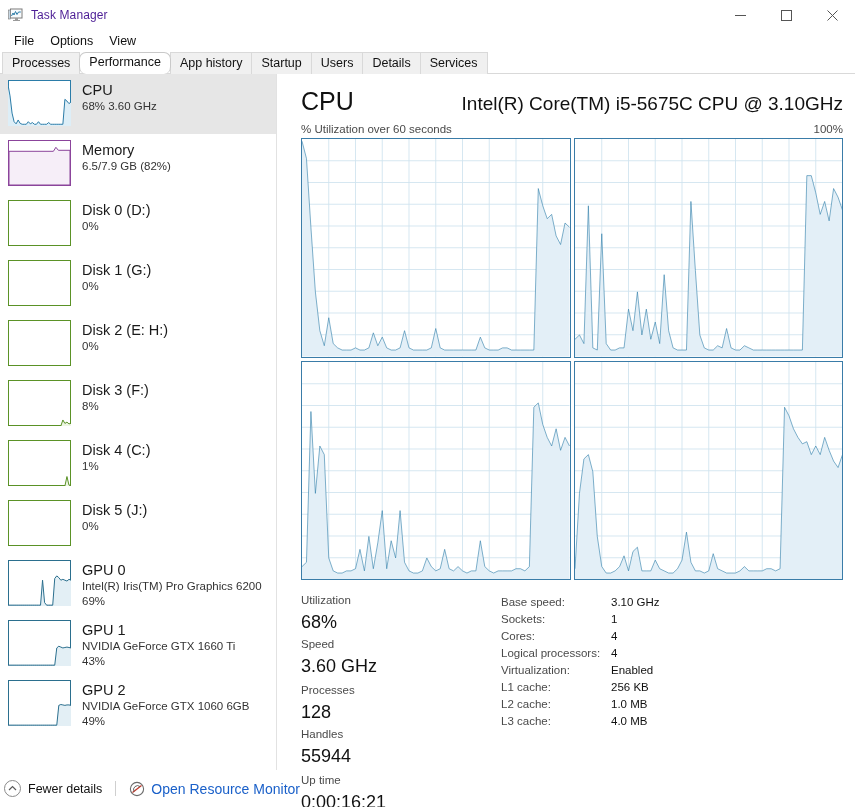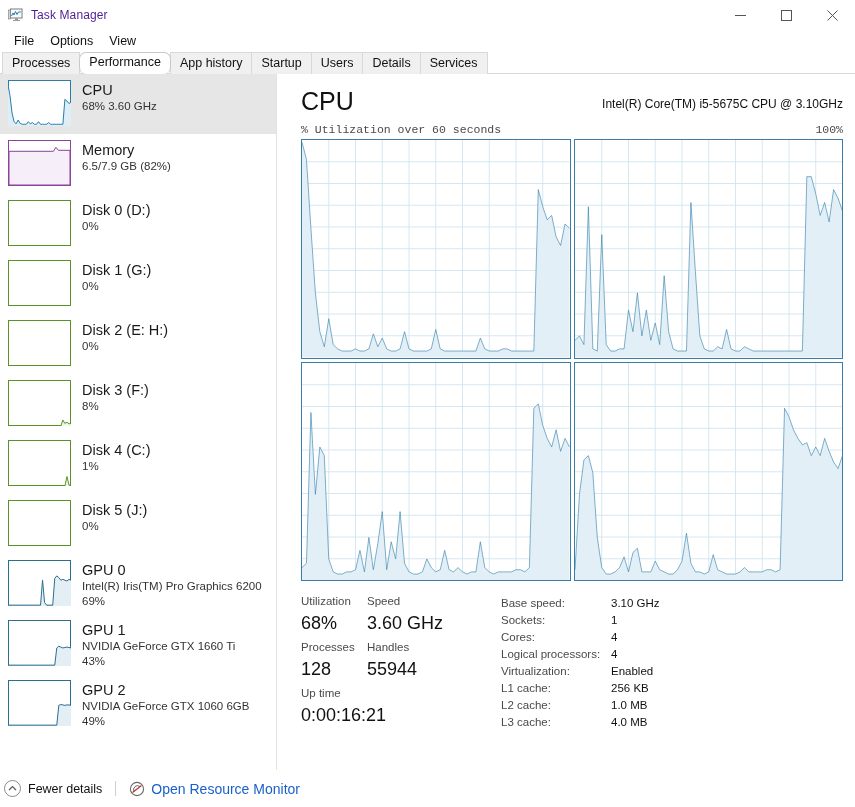--- a/index.html
+++ b/index.html
@@ -148,32 +148,32 @@
     align-items: flex-end;
     justify-content: space-between;
   }
   .main-title {
     font-size: 25px;
     color: #111111;
     line-height: 30px;
     font-weight: normal;
   }
   .main-model {
-    font-size: 12px;
+    font-size: 19px;
     color: #111111;
     line-height: 20px;
     padding-bottom: 2px;
   }
   .axis-row {
     display: flex;
     justify-content: space-between;
     margin-top: 7px;
     margin-bottom: 3px;
   }
-  .axis-label { font-size: 11.5px; color: #4a4a4a; font-family: Liberation Mono, monospace; }
+  .axis-label { font-size: 11.5px; color: #4a4a4a; }
 
   
   .graphs {
     display: grid;
     grid-template-columns: 1fr 1fr;
     grid-template-rows: 1fr 1fr;
     gap: 3px;
     height: 442px;
   }
   .graph {
@@ -183,21 +183,21 @@
     overflow: hidden;
   }
   .graph svg { display: block; width: 100%; height: 100%; }
 
   
   .stats {
     display: flex;
     margin-top: 12px;
   }
   .stats-left { width: 200px; flex: none; }
-  .stat-group { display: flex; margin-bottom: 2px; }
+  .stat-group { display: flex; margin-bottom: 2px; flex-direction: column; }
   .stat-cell { width: 66px; flex: none; }
   .stat-cell.wide { width: 200px; }
   .stat-label {
     font-size: 11.5px;
     color: #4a4a4a;
     line-height: 16px;
     white-space: nowrap;
   }
   .stat-value {
     font-size: 18px;

